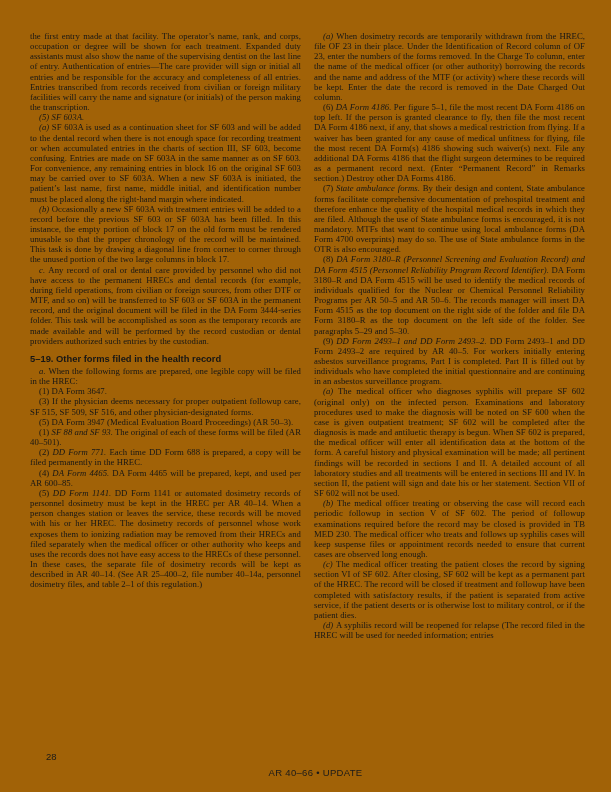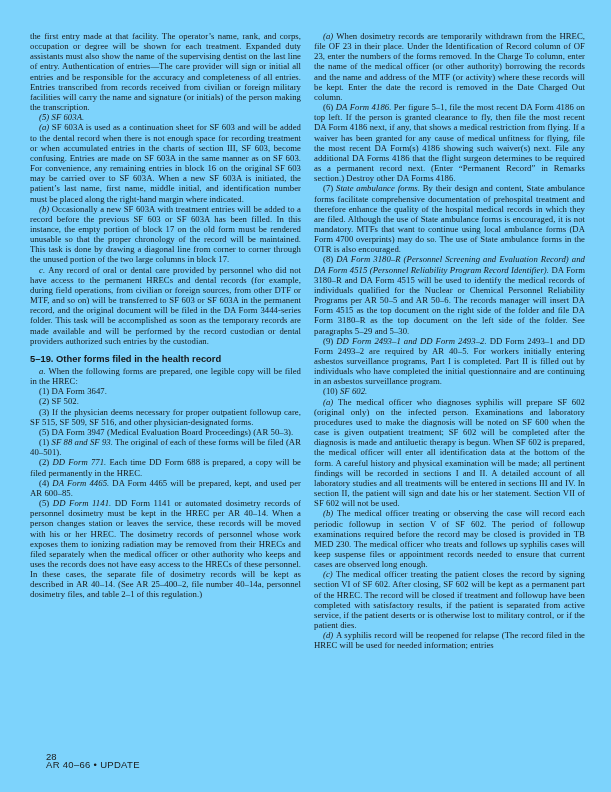--- a/index.html
+++ b/index.html
@@ -5,21 +5,21 @@
   html, body {
     margin: 0;
     padding: 0;
     background: #e8e8e6;
   }
   .page {
     position: relative;
     width: 611px;
     height: 792px;
     margin: 0 auto;
-    background: #7dd3fc;
+    background: #a16207;
     color: #161616;
     font-family: "Liberation Serif", serif;
     overflow: hidden;
   }
   .columns {
     position: absolute;
     top: 31px;
     left: 30px;
     display: flex;
     gap: 13px;
@@ -61,53 +61,52 @@
   }
   .page-num {
     position: absolute;
     left: 0;
     top: 0;
   }
   .doc-id {
     position: absolute;
     left: 0;
     right: 0;
-    top: 8px;
+    top: 16px;
+    text-align: center;
     letter-spacing: 0.3px;
   }
 </style>
 </head>
 <body>
 
 <div class="page">
   <div class="columns">
     <div class="col" id="col-left">
         <p class="noindent"><span>the first entry made at that facility. The operator’s name, rank, and corps, occupation or degree will be shown for each treatment. Expanded duty assistants must also show the name of the supervising dentist on the last line of entry. Authentication of entries—The care provider will sign or initial all entries and be responsible for the accuracy and completeness of all entries. Entries transcribed from records received from civilian or foreign military facilities will carry the name and signature (or initials) of the person making the transcription.</span></p>
         <p><span class="it">(5) SF 603A.</span></p>
         <p><span class="it">(a) </span><span>SF 603A is used as a continuation sheet for SF 603 and will be added to the dental record when there is not enough space for recording treatment or when accumulated entries in the charts of section III, SF 603, become confusing. Entries are made on SF 603A in the same manner as on SF 603. For convenience, any remaining entries in block 16 on the original SF 603 may be carried over to SF 603A. When a new SF 603A is initiated, the patient’s last name, first name, middle initial, and identification number must be placed along the right-hand margin where indicated.</span></p>
         <p><span class="it">(b) </span><span>Occasionally a new SF 603A with treatment entries will be added to a record before the previous SF 603 or SF 603A has been filled. In this instance, the empty portion of block 17 on the old form must be rendered unusable so that the proper chronology of the record will be maintained. This task is done by drawing a diagonal line from corner to corner through the unused portion of the two large columns in block 17.</span></p>
         <p><span class="it">c. </span><span>Any record of oral or dental care provided by personnel who did not have access to the permanent HRECs and dental records (for example, during field operations, from civilian or foreign sources, from other DTF or MTF, and so on) will be transferred to SF 603 or SF 603A in the permanent record, and the original document will be filed in the DA Form 3444-series folder. This task will be accomplished as soon as the temporary records are made available and will be performed by the record custodian or dental providers authorized such entries by the custodian.</span></p>
         <h3>5–19. Other forms filed in the health record</h3>
         <p><span class="it">a. </span><span>When the following forms are prepared, one legible copy will be filed in the HREC:</span></p>
         <p><span>(1) DA Form 3647.</span></p>
-        <p><span>(2) SF 502.</span></p>
         <p><span>(3) If the physician deems necessary for proper outpatient followup care, SF 515, SF 509, SF 516, and other physician-designated forms.</span></p>
         <p><span>(5) DA Form 3947 (Medical Evaluation Board Proceedings) (AR 50–3).</span></p>
         <p><span>(1) </span><span class="it">SF 88 and SF 93.</span><span> The original of each of these forms will be filed (AR 40–501).</span></p>
         <p><span>(2) </span><span class="it">DD Form 771.</span><span> Each time DD Form 688 is prepared, a copy will be filed permanently in the HREC.</span></p>
         <p><span>(4) </span><span class="it">DA Form 4465.</span><span> DA Form 4465 will be prepared, kept, and used per AR 600–85.</span></p>
         <p><span>(5) </span><span class="it">DD Form 1141.</span><span> DD Form 1141 or automated dosimetry records of personnel dosimetry must be kept in the HREC per AR 40–14. When a person changes station or leaves the service, these records will be moved with his or her HREC. The dosimetry records of personnel whose work exposes them to ionizing radiation may be removed from their HRECs and filed separately when the medical officer or other authority who keeps and uses the records does not have easy access to the HRECs of these personnel. In these cases, the separate file of dosimetry records will be kept as described in AR 40–14. (See AR 25–400–2, file number 40–14a, personnel dosimetry files, and table 2–1 of this regulation.)</span></p>
       </div>
     <div class="col" id="col-right">
         <p><span class="it">(a) </span><span>When dosimetry records are temporarily withdrawn from the HREC, file OF 23 in their place. Under the Identification of Record column of OF 23, enter the numbers of the forms removed. In the Charge To column, enter the name of the medical officer (or other authority) borrowing the records and the name and address of the MTF (or activity) where these records will be kept. Enter the date the record is removed in the Date Charged Out column.</span></p>
         <p><span>(6) </span><span class="it">DA Form 4186.</span><span> Per figure 5–1, file the most recent DA Form 4186 on top left. If the person is granted clearance to fly, then file the most recent DA Form 4186 next, if any, that shows a medical restriction from flying. If a waiver has been granted for any cause of medical unfitness for flying, file the most recent DA Form(s) 4186 showing such waiver(s) next. File any additional DA Forms 4186 that the flight surgeon determines to be required as a permanent record next. (Enter “Permanent Record” in Remarks section.) Destroy other DA Forms 4186.</span></p>
         <p><span>(7) </span><span class="it">State ambulance forms.</span><span> By their design and content, State ambulance forms facilitate comprehensive documentation of prehospital treatment and therefore enhance the quality of the hospital medical records in which they are filed. Although the use of State ambulance forms is encouraged, it is not mandatory. MTFs that want to continue using local ambulance forms (DA Form 4700 overprints) may do so. The use of State ambulance forms in the OTR is also encouraged.</span></p>
         <p><span>(8) </span><span class="it">DA Form 3180–R (Personnel Screening and Evaluation Record) and DA Form 4515 (Personnel Reliability Program Record Identifier).</span><span> DA Form 3180–R and DA Form 4515 will be used to identify the medical records of individuals qualified for the Nuclear or Chemical Personnel Reliability Programs per AR 50–5 and AR 50–6. The records manager will insert DA Form 4515 as the top document on the right side of the folder and file DA Form 3180–R as the top document on the left side of the folder. See paragraphs 5–29 and 5–30.</span></p>
         <p><span>(9) </span><span class="it">DD Form 2493–1 and DD Form 2493–2.</span><span> DD Form 2493–1 and DD Form 2493–2 are required by AR 40–5. For workers initially entering asbestos surveillance programs, Part I is completed. Part II is filled out by individuals who have completed the initial questionnaire and are continuing in an asbestos surveillance program.</span></p>
-        <p><span>(10) </span><span class="it">SF 602.</span></p>
         <p><span class="it">(a) </span><span>The medical officer who diagnoses syphilis will prepare SF 602 (original only) on the infected person. Examinations and laboratory procedures used to make the diagnosis will be noted on SF 600 when the case is given outpatient treatment; SF 602 will be completed after the diagnosis is made and antiluetic therapy is begun. When SF 602 is prepared, the medical officer will enter all identification data at the bottom of the form. A careful history and physical examination will be made; all pertinent findings will be recorded in sections I and II. A detailed account of all laboratory studies and all treatments will be entered in sections III and IV. In section II, the patient will sign and date his or her statement. Section VII of SF 602 will not be used.</span></p>
         <p><span class="it">(b) </span><span>The medical officer treating or observing the case will record each periodic followup in section V of SF 602. The period of followup examinations required before the record may be closed is provided in TB MED 230. The medical officer who treats and follows up syphilis cases will keep suspense files or appointment records needed to ensure that current cases are observed long enough.</span></p>
         <p><span class="it">(c) </span><span>The medical officer treating the patient closes the record by signing section VI of SF 602. After closing, SF 602 will be kept as a permanent part of the HREC. The record will be closed if treatment and followup have been completed with satisfactory results, if the patient is separated from active service, if the patient deserts or is otherwise lost to military control, or if the patient dies.</span></p>
         <p><span class="it">(d) </span><span>A syphilis record will be reopened for relapse (The record filed in the HREC will be used for needed information; entries</span></p>
       </div>
   </div>
   <div class="footer">
     <span class="page-num">28</span>
     <span class="doc-id">AR 40–66 • UPDATE</span>
   </div>

